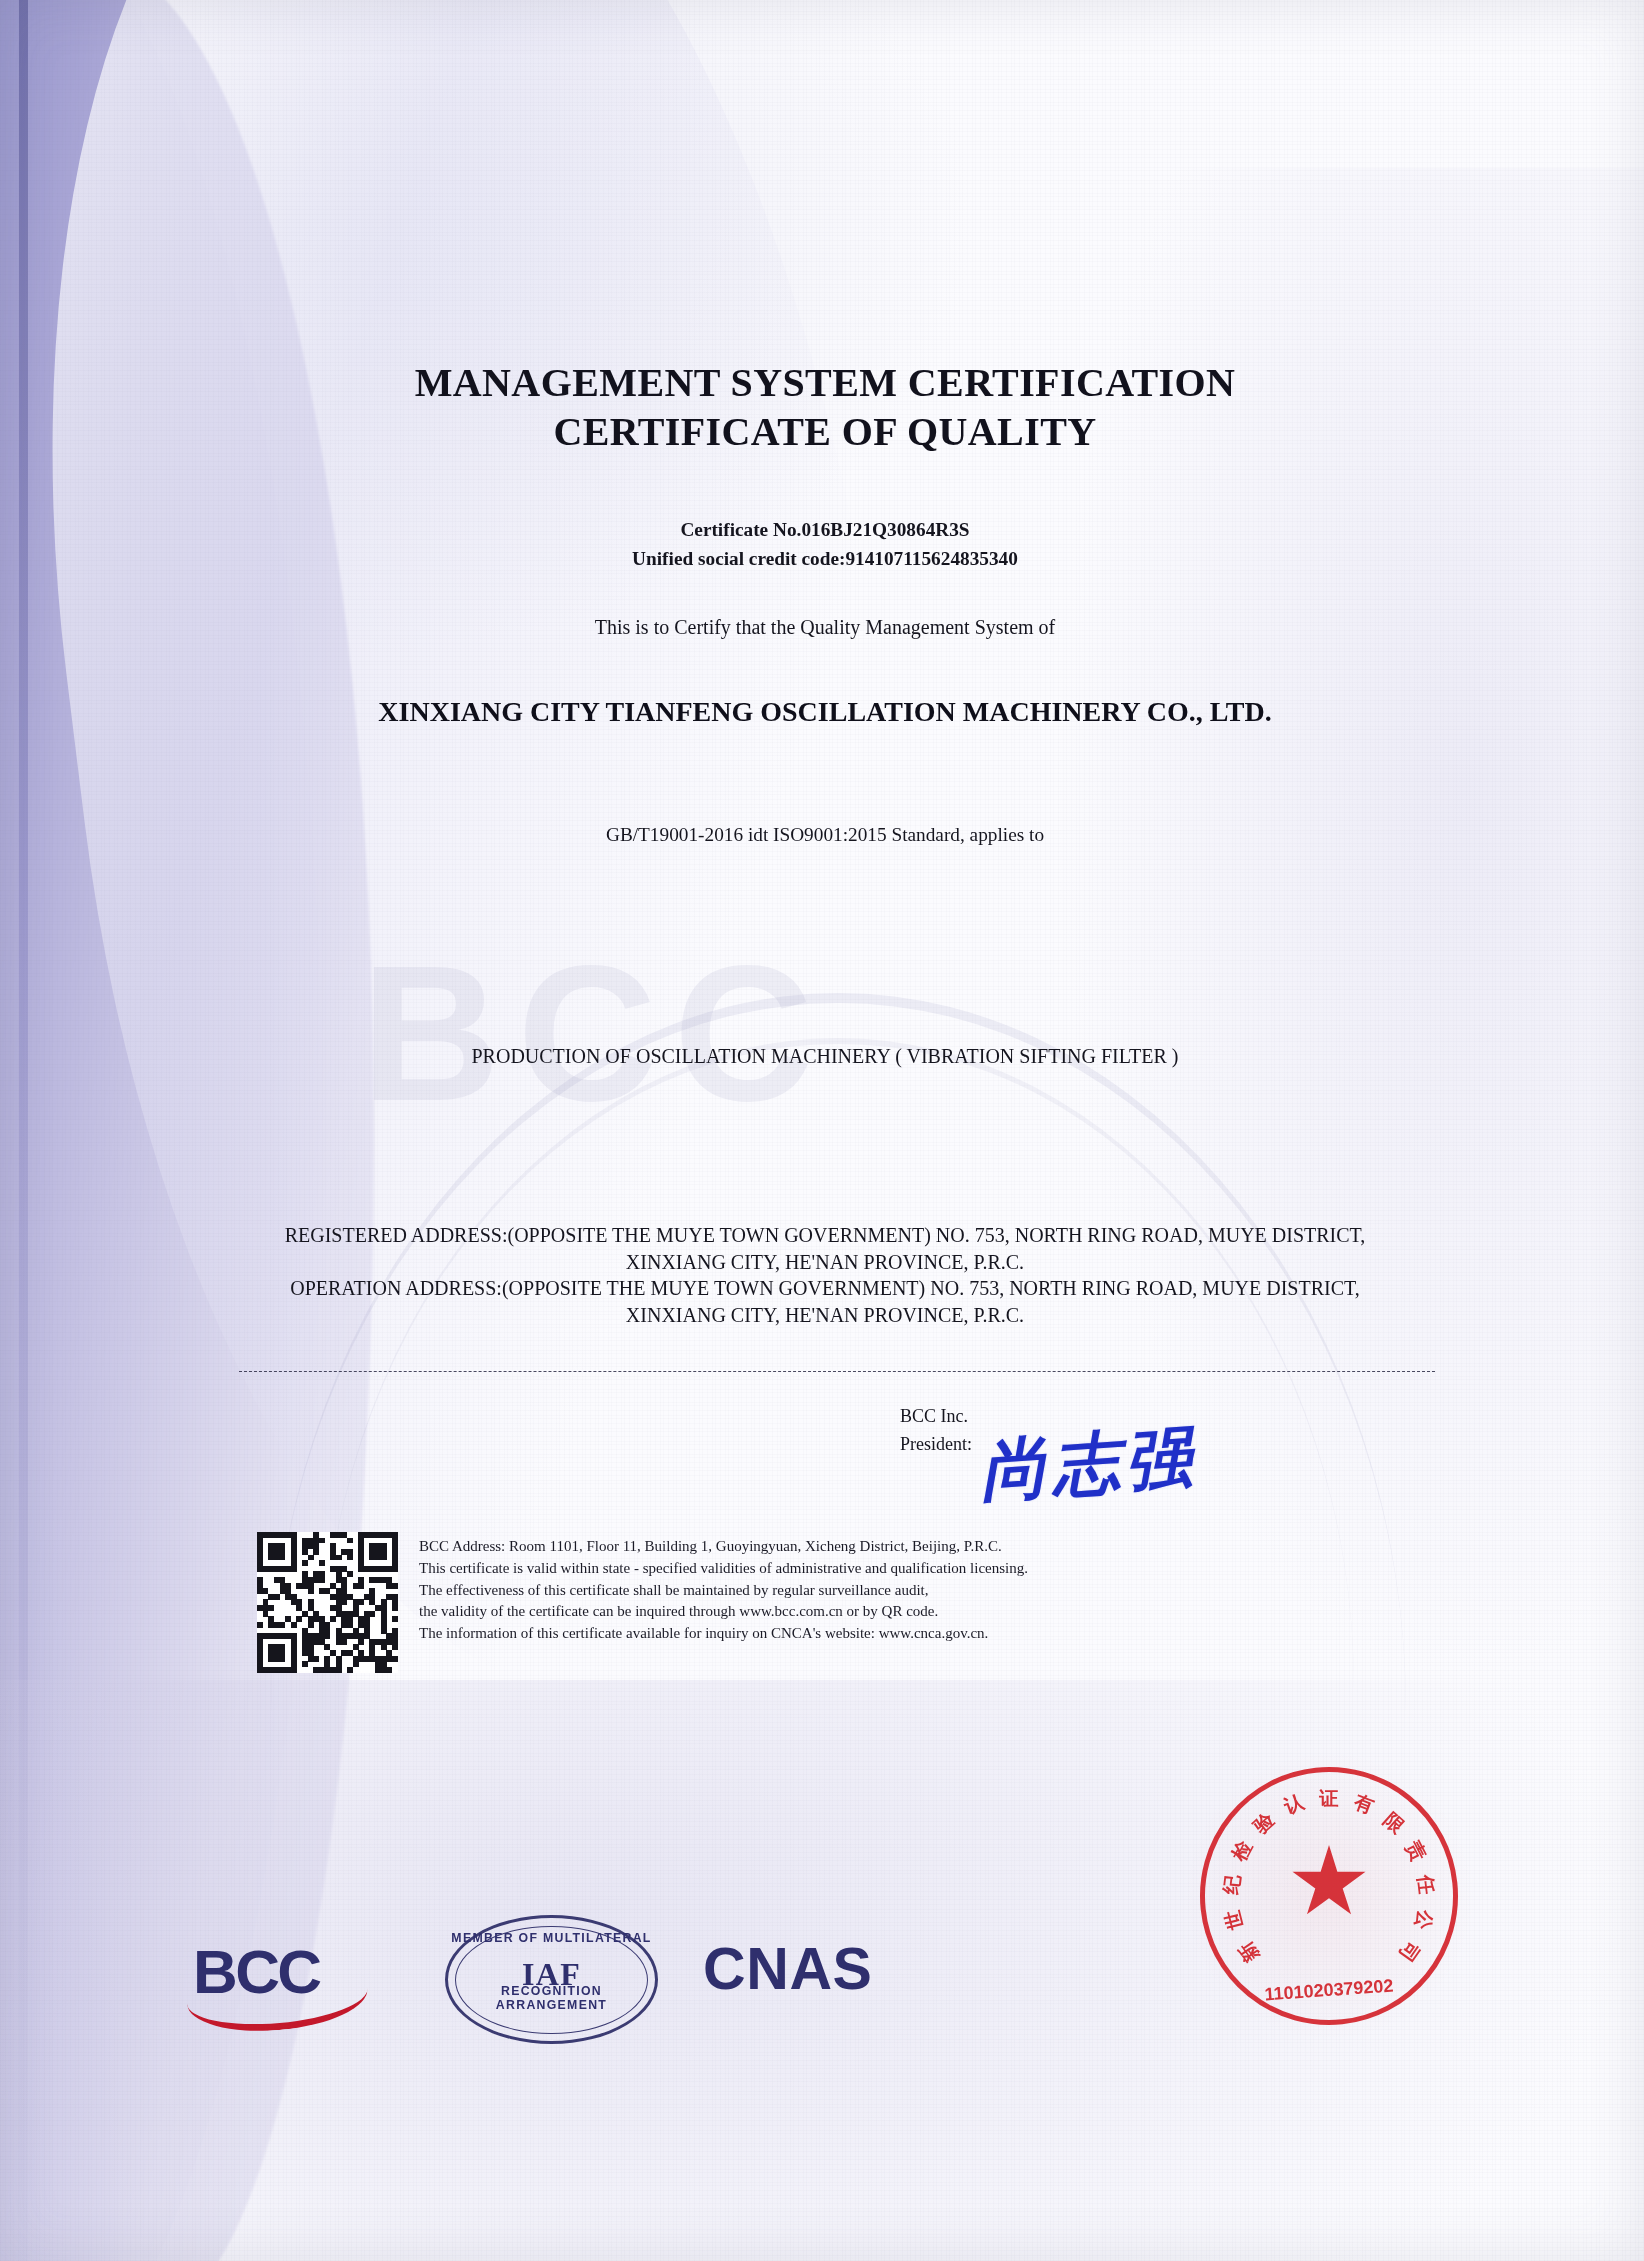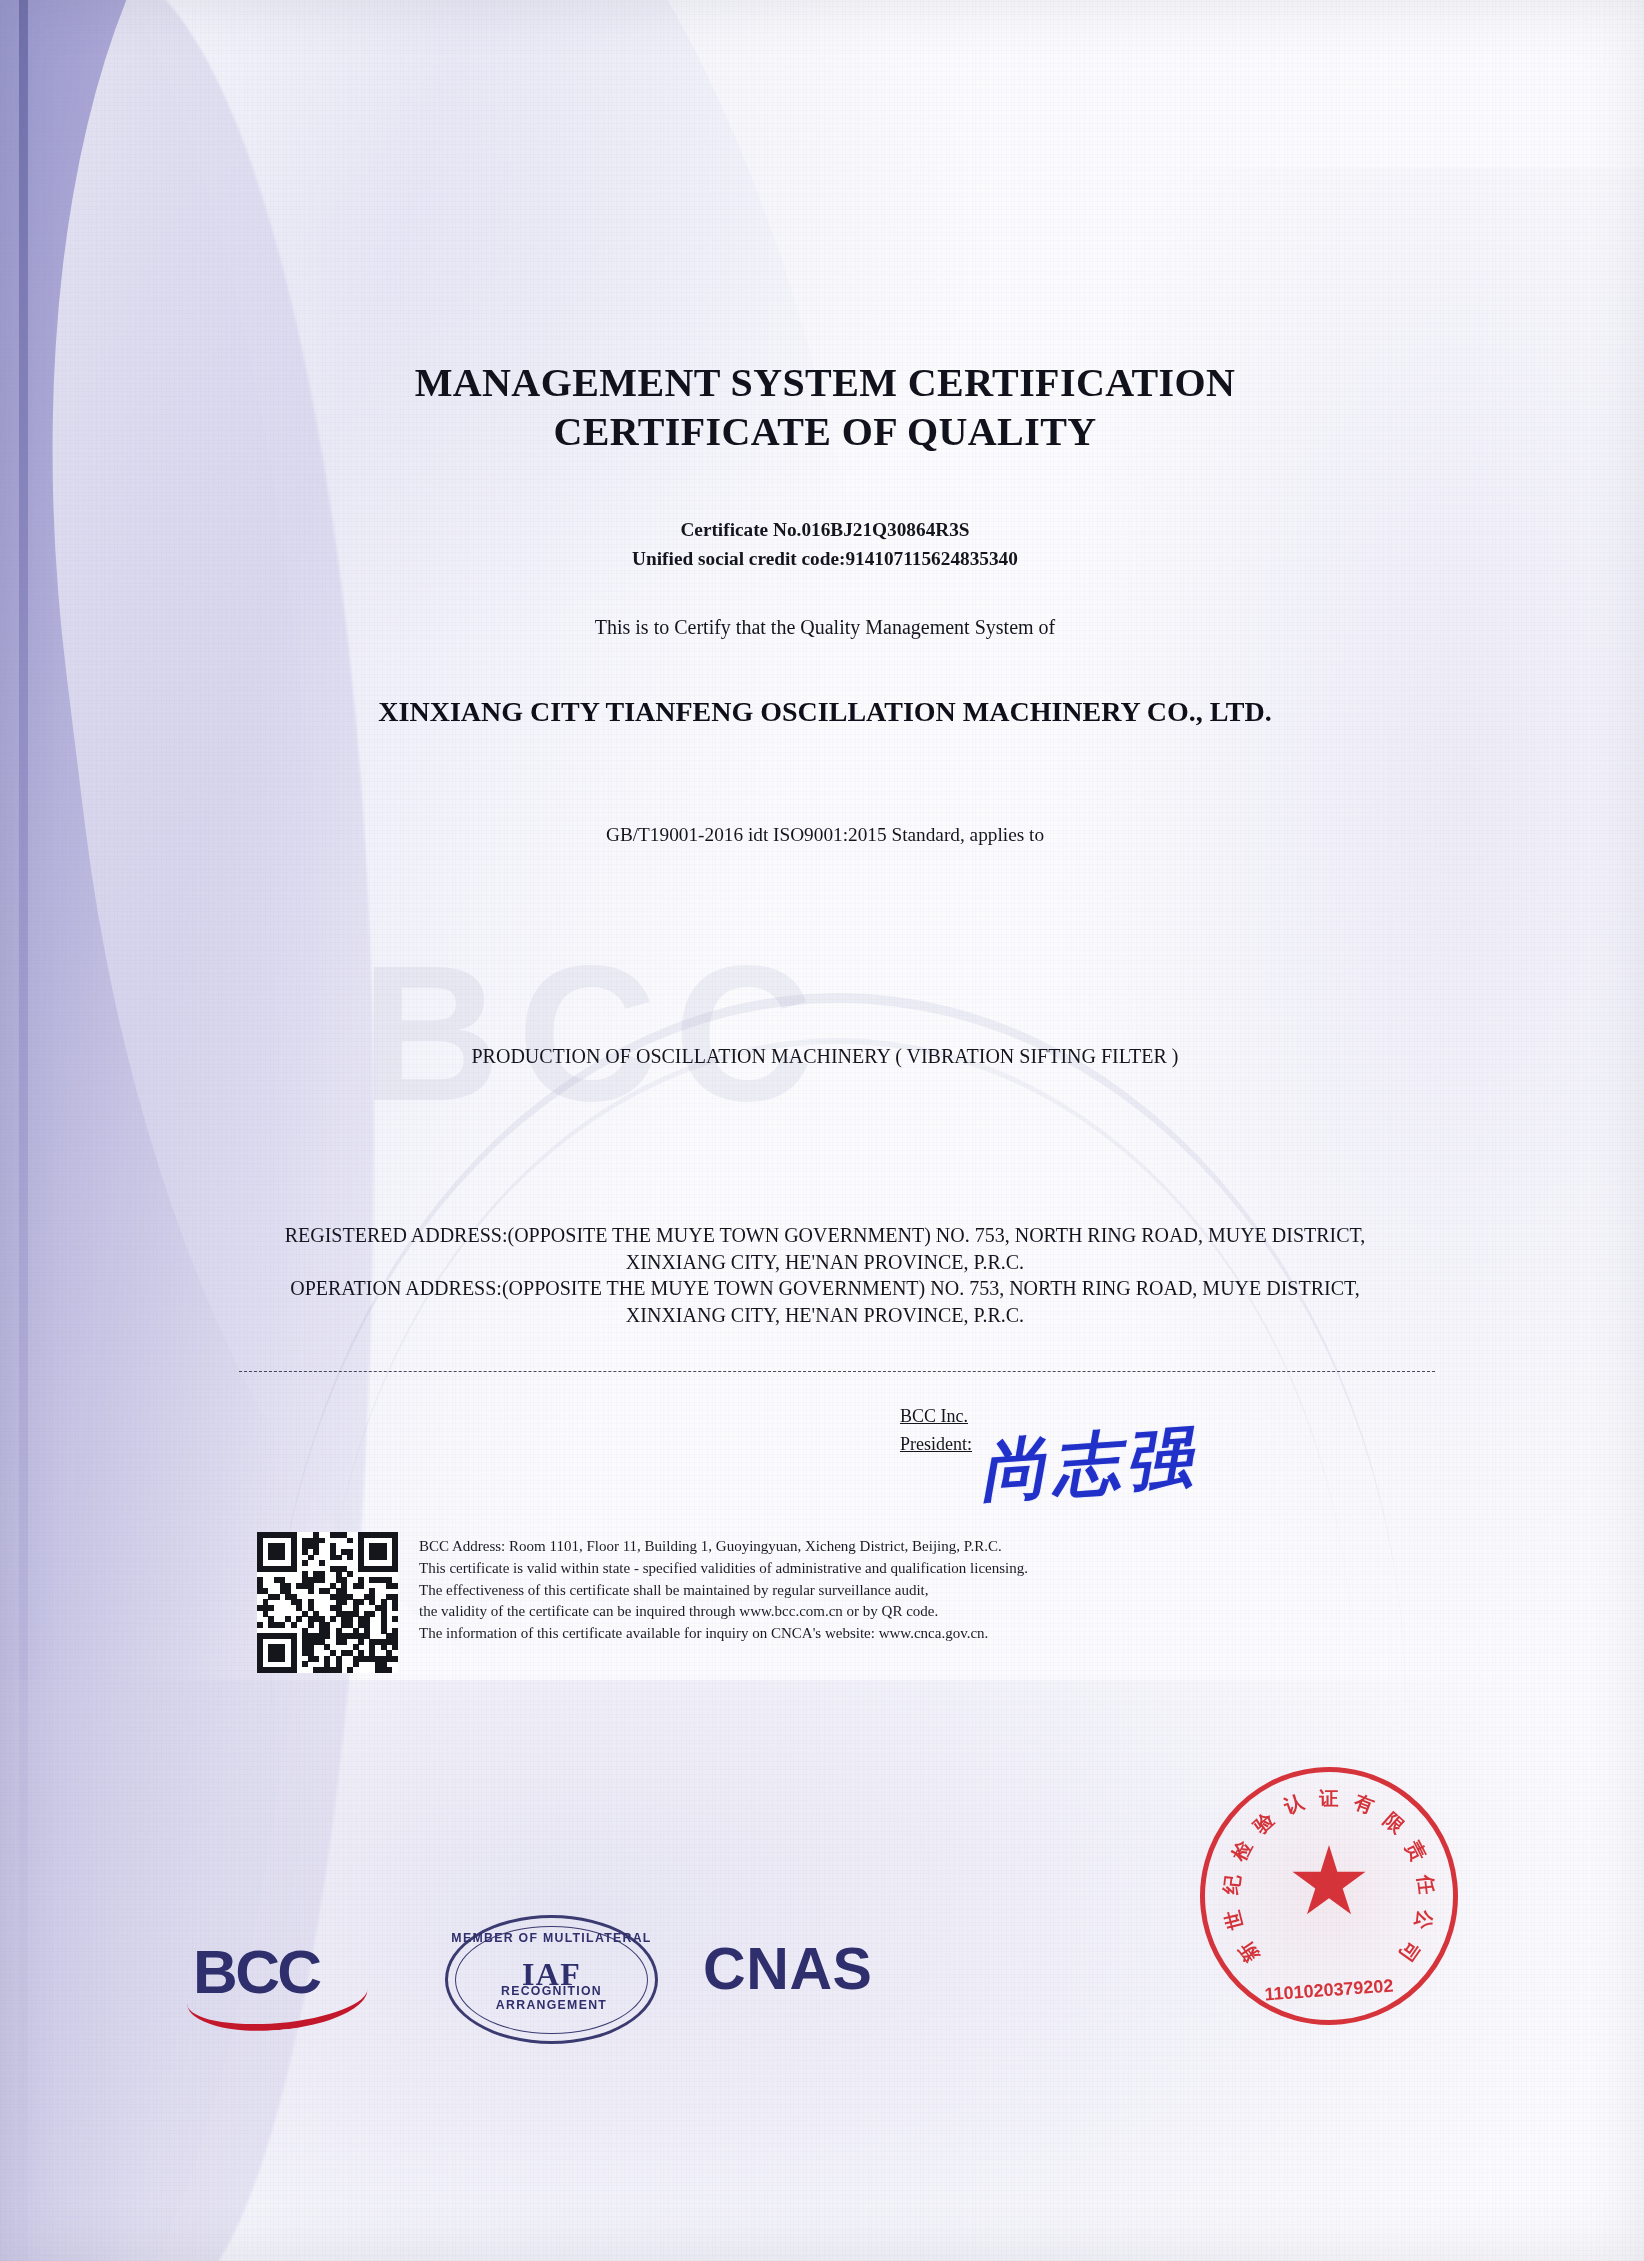--- a/index.html
+++ b/index.html
@@ -221,21 +221,20 @@
     line-height: 1.52;
     color: #15151f;
   }
   .issuer {
     position: absolute;
     left: 900px;
     top: 1403px;
     font-size: 18px;
     line-height: 1.55;
     color: #15151f;
-    text-decoration: underline;
   }
   .signature {
     position: absolute;
     left: 980px;
     top: 1419px;
     font-family: "Liberation Serif", serif;
     font-size: 67px;
     font-style: italic;
     font-weight: bold;
     color: #2030c8;

